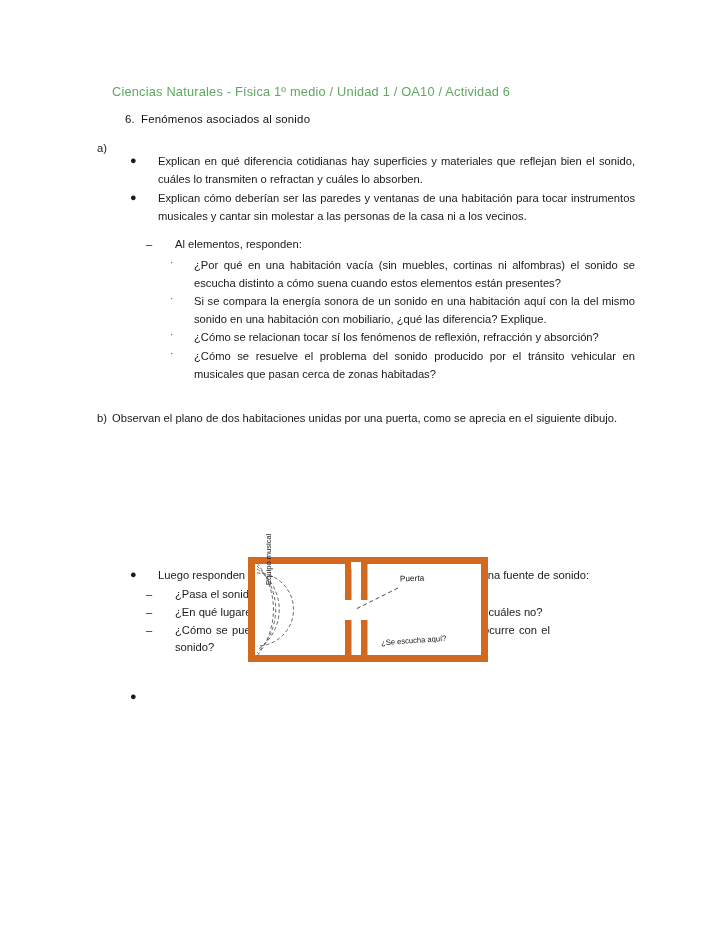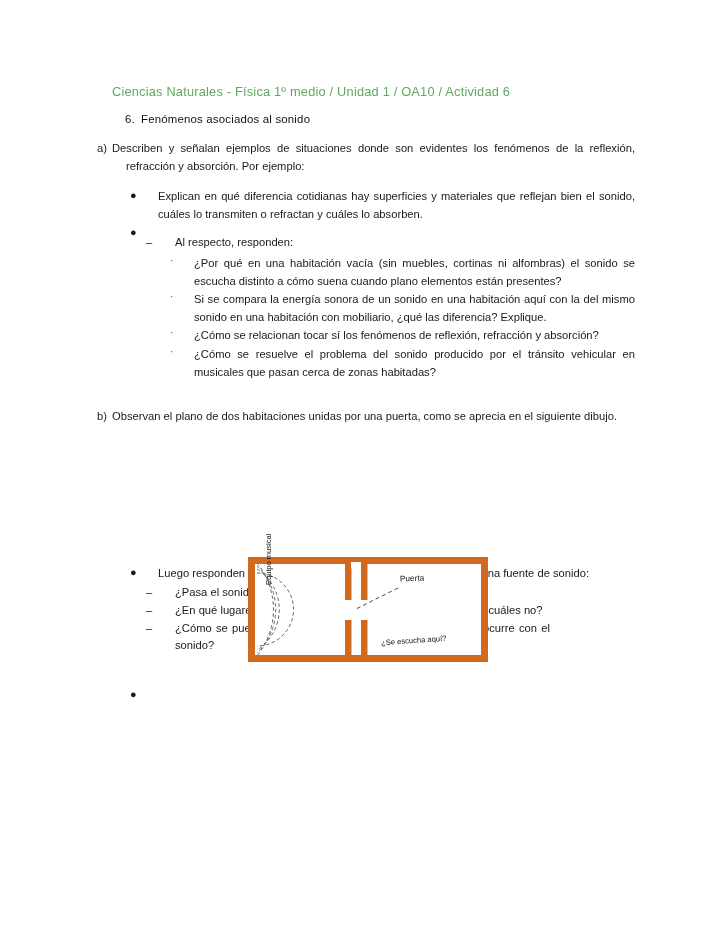--- a/index.html
+++ b/index.html
@@ -204,44 +204,44 @@
   <div class="header">Ciencias Naturales - Física 1º medio / Unidad 1 / OA10 / Actividad 6</div>
 
   <div class="section-title">
     <span class="num">6.</span><span>Fenómenos asociados al sonido</span>
   </div>
 
   <div class="content">
 
     <div class="lettered">
       <span class="marker">a)</span>
-      <span class="body">Describen y señalan ejemplos de situaciones donde son evidentes los fenómenos de la reflexión, refracción y absorción. Por ejemplo:</span>
     </div>
 
     <ul class="level1">
       <li>
         <span class="bullet">●</span>
         <span>Explican en qué diferencia cotidianas hay superficies y materiales que reflejan bien el sonido, cuáles lo transmiten o refractan y cuáles lo absorben.</span>
       </li>
       <li>
         <span class="bullet">●</span>
+        <span>Explican cómo deberían ser las paredes y ventanas de una habitación para tocar instrumentos musicales y cantar sin molestar a las personas de la casa ni a los vecinos.</span>
       </li>
     </ul>
 
     <ul class="level2">
       <li>
         <span class="dash">–</span>
-        <span>Al respecto, responden:</span>
+        <span>Al elementos, responden:</span>
       </li>
     </ul>
 
     <ul class="level3">
       <li>
         <span class="tick">·</span>
-        <span>¿Por qué en una habitación vacía (sin muebles, cortinas ni alfombras) el sonido se escucha distinto a cómo suena cuando plano elementos están presentes?</span>
+        <span>¿Por qué en una habitación vacía (sin muebles, cortinas ni alfombras) el sonido se escucha distinto a cómo suena cuando estos elementos están presentes?</span>
       </li>
       <li>
         <span class="tick">·</span>
         <span>Si se compara la energía sonora de un sonido en una habitación aquí con la del mismo sonido en una habitación con mobiliario, ¿qué las diferencia? Explique.</span>
       </li>
       <li>
         <span class="tick">·</span>
         <span>¿Cómo se relacionan tocar sí los fenómenos de reflexión, refracción y absorción?</span>
       </li>
       <li>

